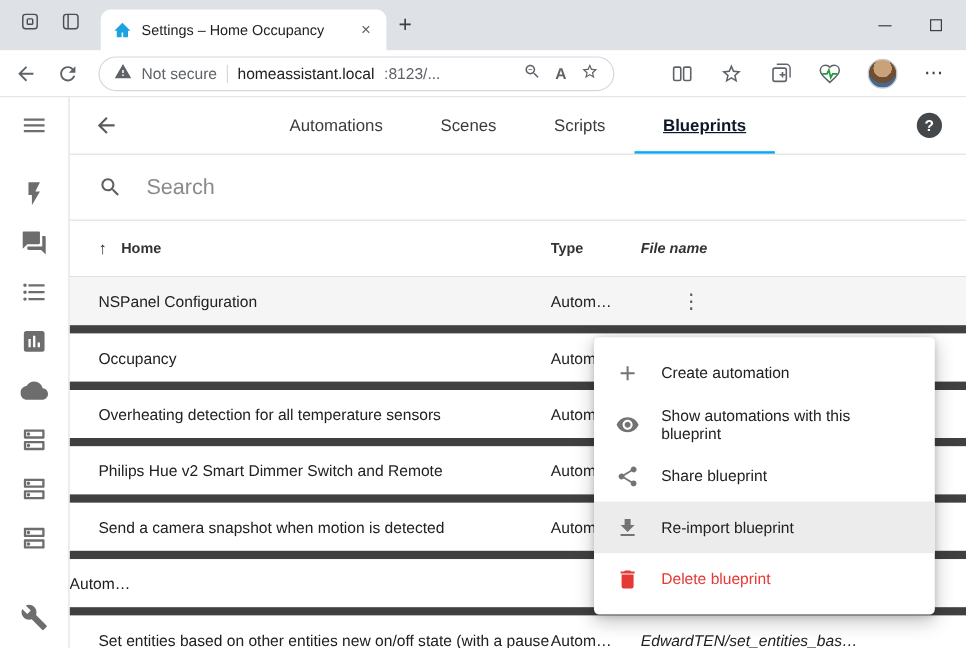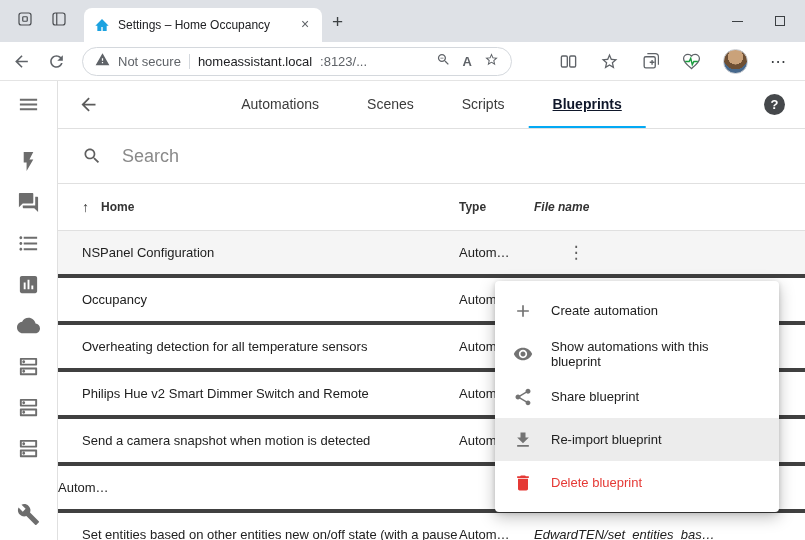--- a/index.html
+++ b/index.html
@@ -69,21 +69,21 @@
   .thead { height:47px; flex:0 0 47px; display:flex; align-items:center; font-size:12px;
            font-weight:bold; color:#333; border-bottom:1px solid #e0e0e0; }
   .col-name { flex:0 0 401px; padding-left:24px; display:flex; align-items:center; gap:12px;
               white-space:nowrap; overflow:hidden; }
   .col-type { flex:0 0 75px; white-space:nowrap; overflow:hidden; }
   .col-file { flex:1; white-space:nowrap; overflow:hidden;font-style:italic; }
   .col-menu { flex:0 0 84px; text-align:center; }
   .sort-arrow { font-size:14px; color:#333; }
 
   .trow { height:47px; flex:0 0 47px; display:flex; align-items:center; font-size:13px;
-          border-bottom:4px solid #404040; background:#fff; }
+          border-bottom:7px solid #404040; background:#fff; }
   .trow.hovered { background:#f5f5f5; }
   .kebab { font-size:17px; color:#5f5f5f; line-height:1; }
 
   
   .ctx-menu { position:absolute; left:495px; top:281px; width:284px; background:#fff; border-radius:4px;
               box-shadow:0 5px 16px rgba(0,0,0,.26), 0 1px 5px rgba(0,0,0,.14); padding:8px 0; z-index:20; }
   .ctx-item { height:43px; display:flex; align-items:center; gap:18px; padding:0 18px; font-size:13px; color:#212121; }
   .ctx-item svg { width:20px; height:20px; fill:#737373; flex:0 0 20px; }
   .ctx-item.highlight { background:#ececec; }
   .ctx-item.danger { color:#e53935; }

